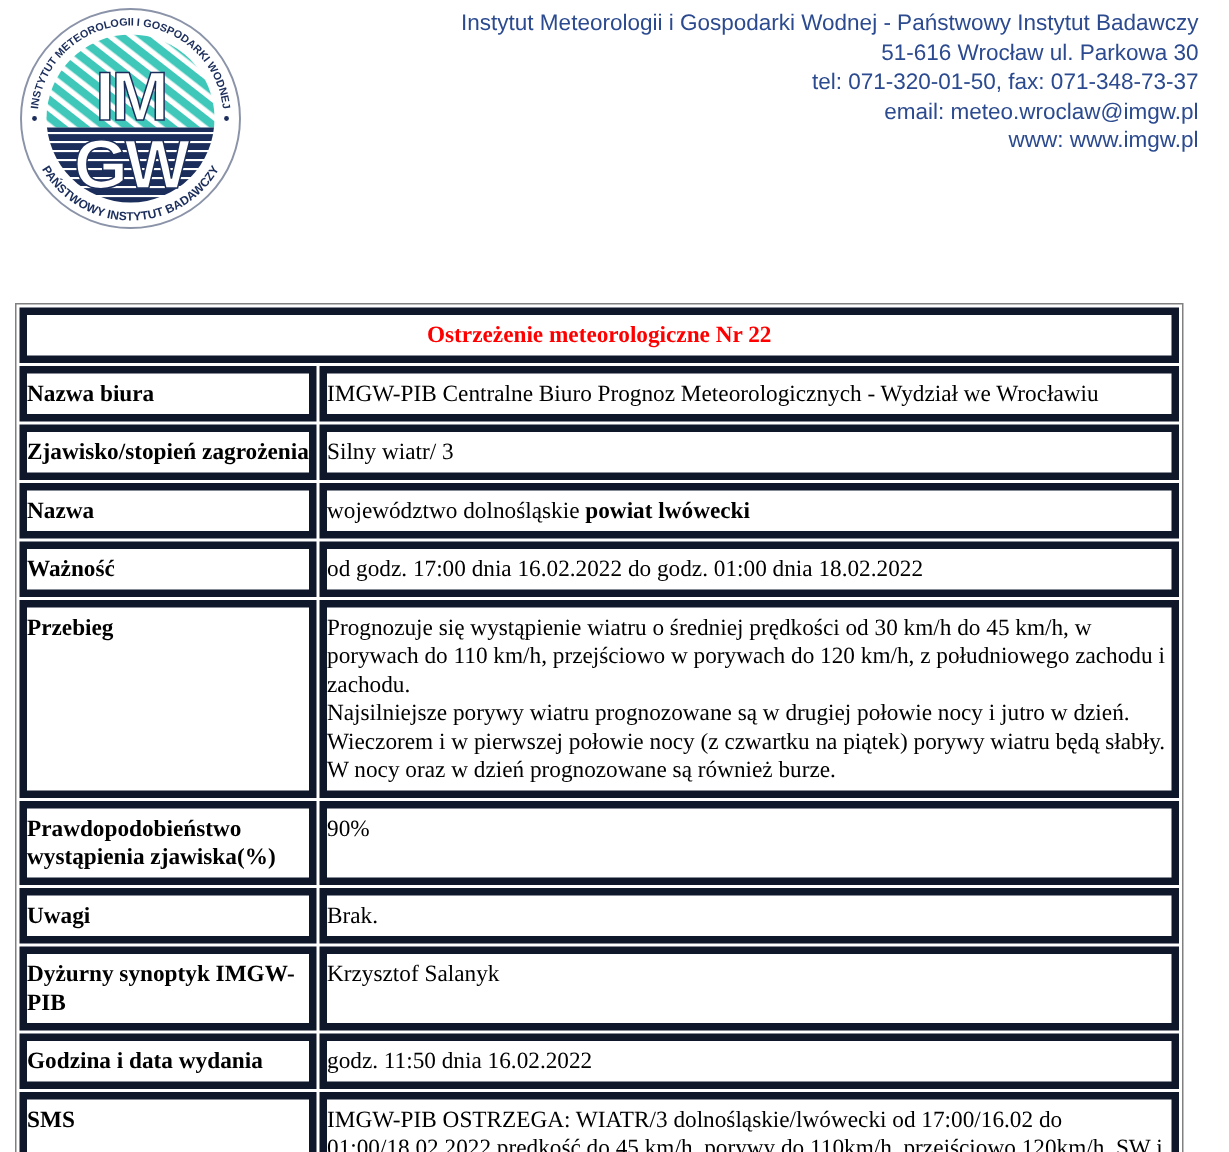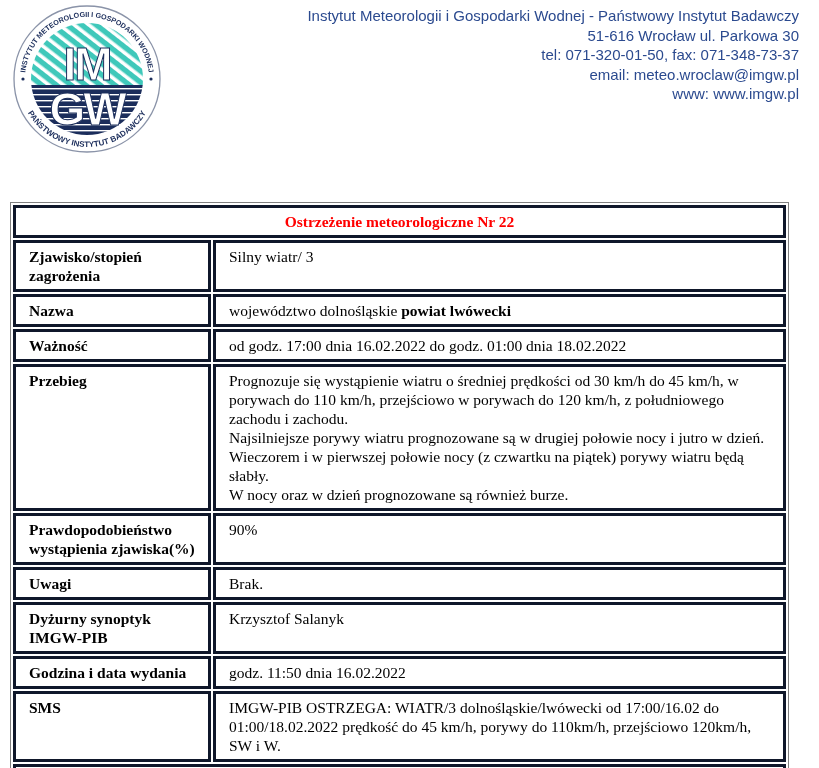--- a/index.html
+++ b/index.html
@@ -15,22 +15,22 @@
     color:#2b4a8f;
   }
   .header-block .hd-bold{font-weight:bold;}
   
   table.warning{
     position:absolute;top:202px;left:10px;width:779px;
     border-collapse:separate;border-spacing:2px;
     border:1px solid #808080;background:#fff;table-layout:fixed;
   }
   table.warning td{
-    border:3px solid #0f172a;vertical-align:top;
-    padding:4px 13px;font-size:15.5px;line-height:19px;
+    border:5px solid #0f172a;vertical-align:top;
+    padding:4px 0;font-size:15.5px;line-height:19px;
     overflow:hidden;word-wrap:break-word;
   }
   td.title-cell{
     text-align:center;font-weight:bold;font-size:17px;line-height:21px;
     color:#ff0000;padding:6px 8px;
   }
   td.label-cell{font-weight:bold;}
   td.preline{white-space:pre-line;}
   .bold-part{font-weight:bold;}
   td.footer-cell{padding:3px 8px;}
@@ -85,20 +85,24 @@
 <table class="warning">
   <colgroup>
       <col style="width:198px">
       <col>
     </colgroup>
   <tbody>
     <tr>
       <td colspan="2" class="title-cell">Ostrzeżenie meteorologiczne Nr 22</td>
     </tr>
     <tr>
+      <td class="label-cell">Nazwa biura</td>
+      <td>IMGW-PIB Centralne Biuro Prognoz Meteorologicznych - Wydział we Wrocławiu</td>
+    </tr>
+    <tr>
       <td class="label-cell">Zjawisko/stopień zagrożenia</td>
       <td>Silny wiatr/ 3</td>
     </tr>
     <tr>
       <td class="label-cell">Nazwa</td>
       <td><span>województwo dolnośląskie </span><span class="bold-part">powiat lwówecki</span></td>
     </tr>
     <tr>
       <td class="label-cell">Ważność</td>
       <td>od godz. 17:00 dnia 16.02.2022 do godz. 01:00 dnia 18.02.2022</td>

